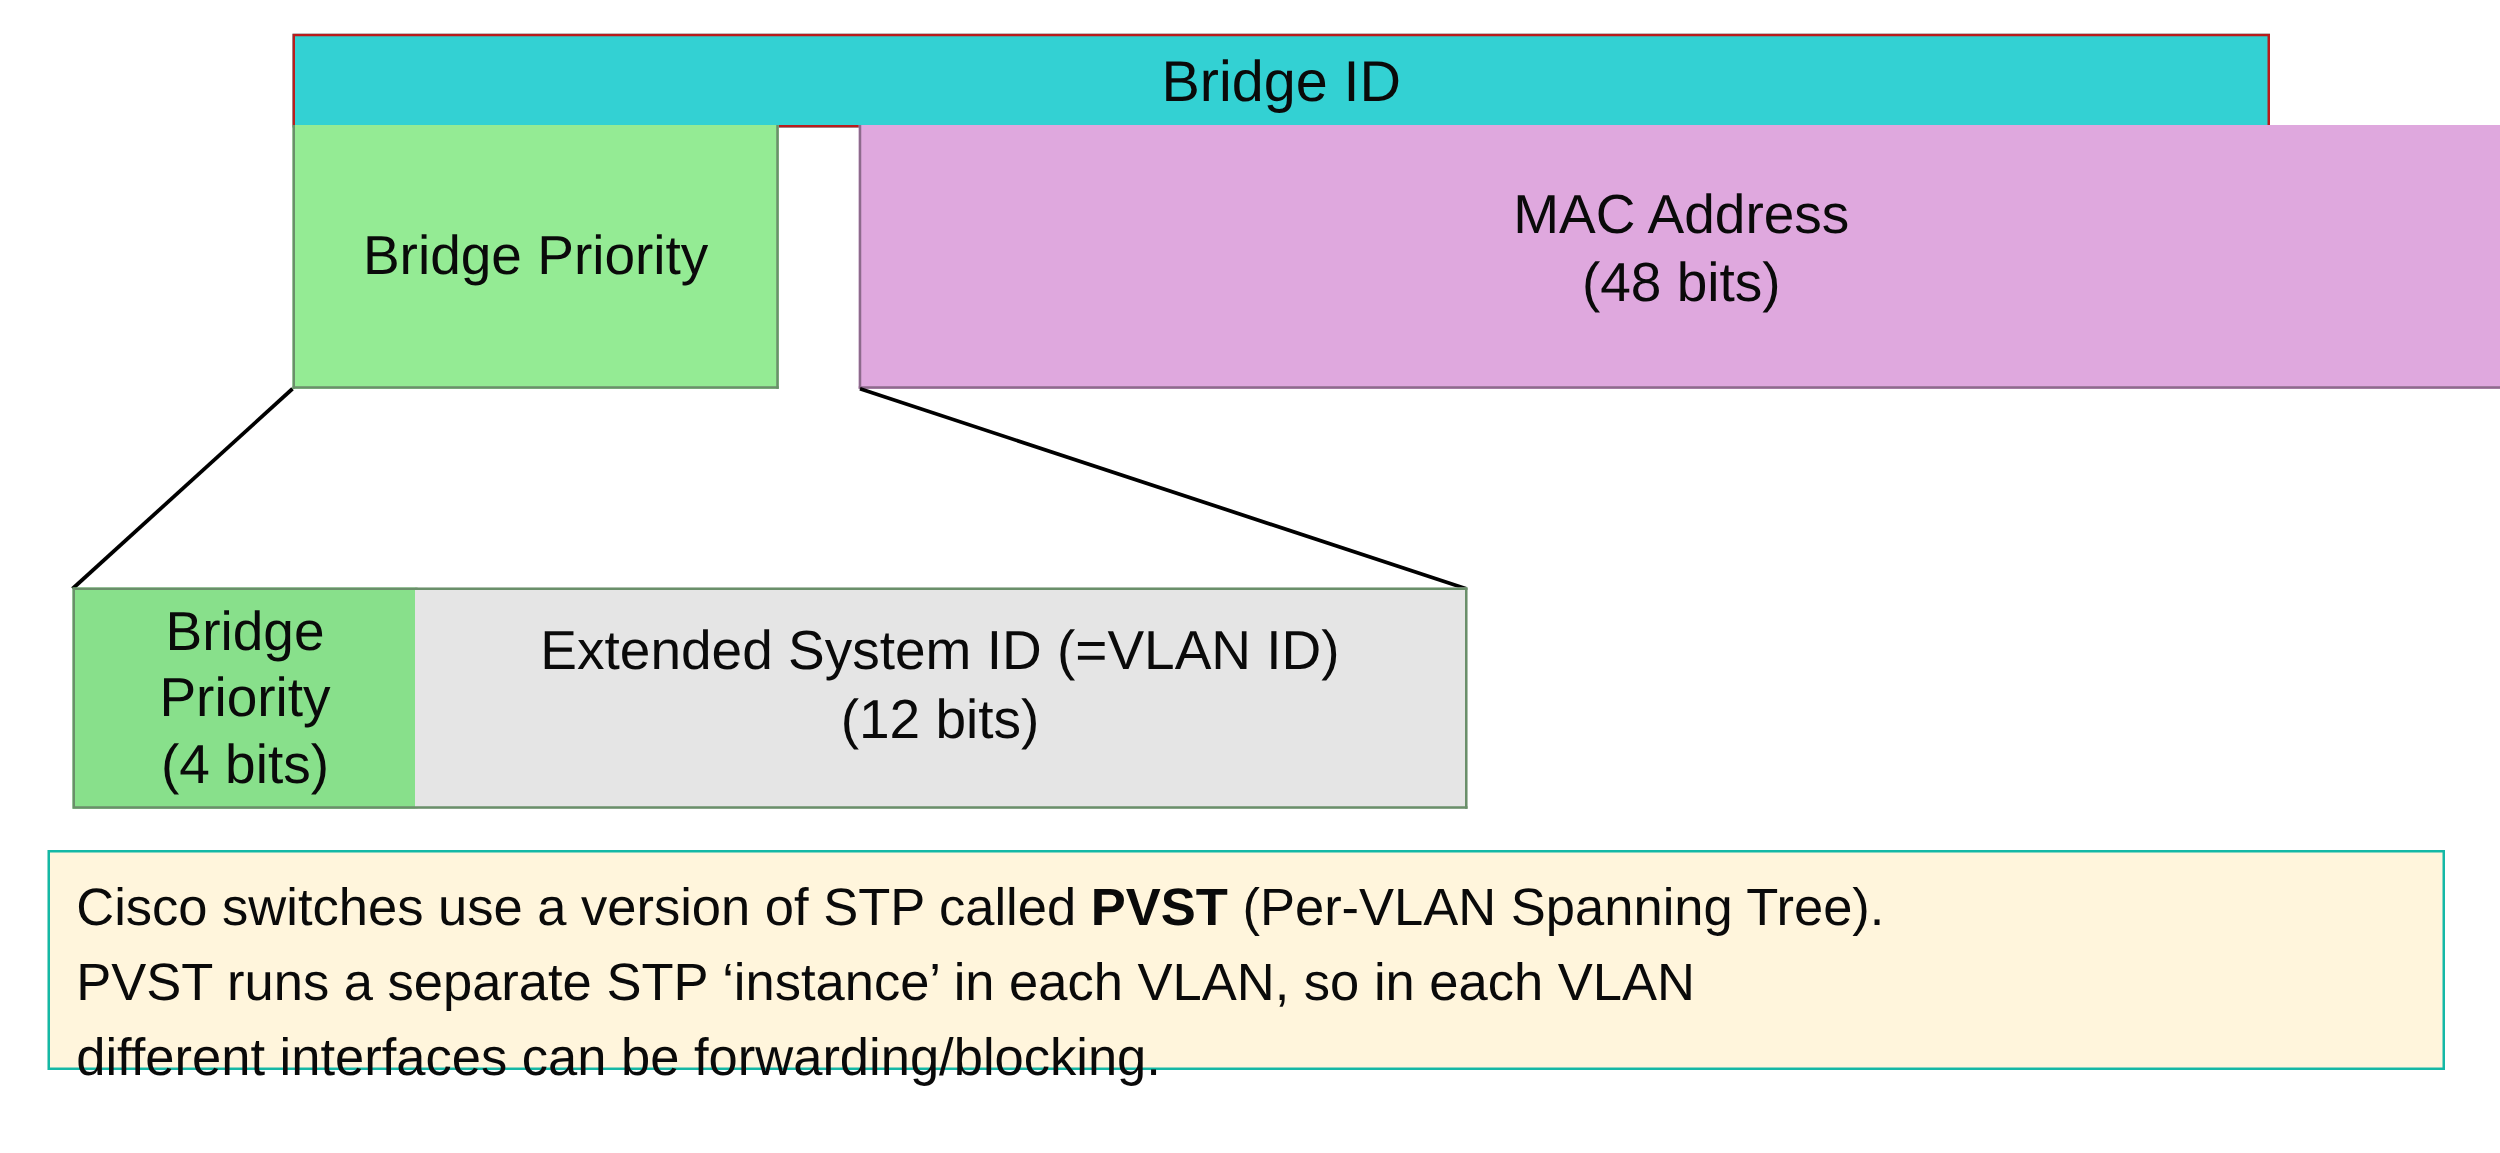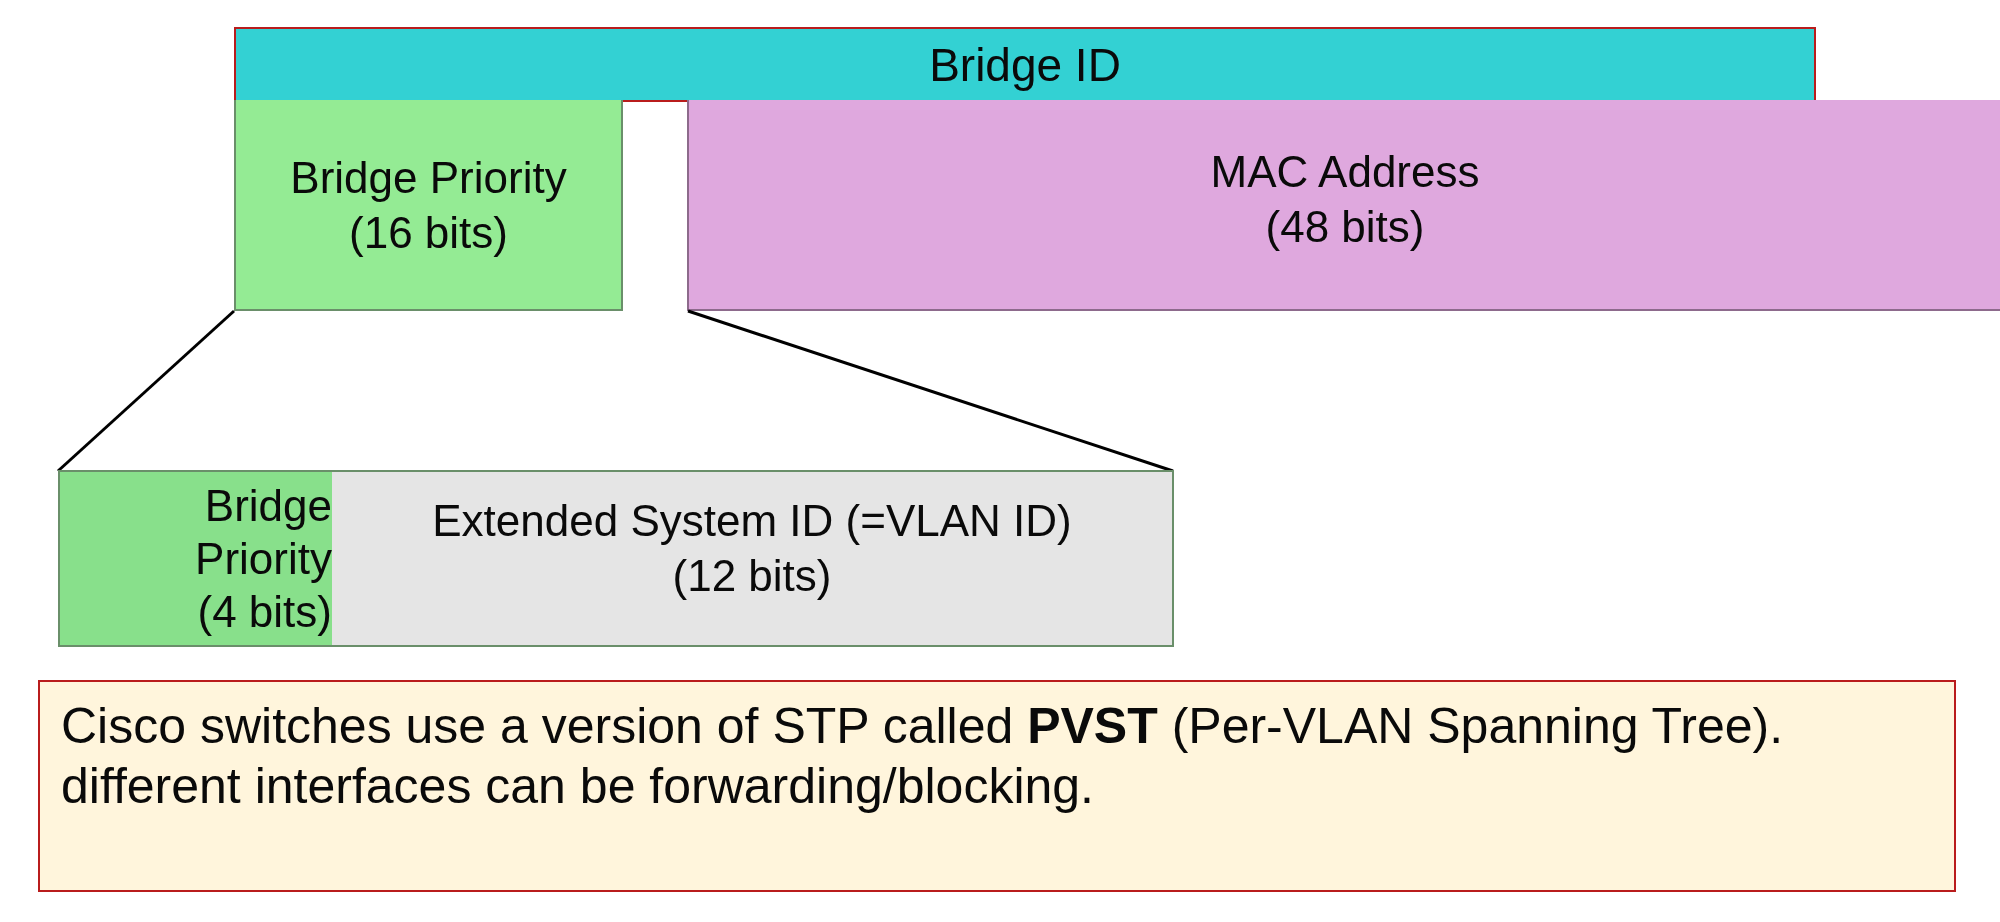--- a/index.html
+++ b/index.html
@@ -26,47 +26,46 @@
       font-size: 44px; line-height: 55px; padding-bottom: 0;
     }
     #mac-address {
       left: 687px; top: 100px; width: 1316px; height: 211px;
       background: #dfa8de; border: 2px solid #8d6a8c; border-top: none;
       font-size: 44px; line-height: 55px; padding-bottom: 12px; text-align: right;
     }
     #bridge-priority-4 {
       left: 58px; top: 470px; width: 276px; height: 177px;
       background: #88e08b; border: 2px solid #6a8f6a;
-      font-size: 44px; line-height: 53px; align-items: flex-end;
+      font-size: 44px; line-height: 53px;
     }
     #ext-system-id {
       left: 332px; top: 470px; width: 842px; height: 177px;
       background: #e5e5e5; border: 2px solid #6a8f6a; border-left: none;
       font-size: 44px; line-height: 55px; padding-bottom: 22px;
     }
     #zoom-lines { position: absolute; left: 0; top: 0; }
     #note-box {
-      position: absolute; left: 38px; top: 680px; width: 1918px; height: 212px;
+      position: absolute; left: 38px; top: 680px; width: 1918px; height: 176px;
       box-sizing: border-box;
-      background: #fff5dc; border: 2px solid #b91c1c;
+      background: #fff5dc; border: 2px solid #14b8a6;
       padding: 14px 0 0 21px;
-      font-size: 50px; line-height: 60px;
+      font-size: 42px; line-height: 60px;
     }
     #note-box b { font-weight: bold; }
   </style>
 </head>
 <body>
 
 <div id="bridge-id" class="box">
   <span class="line">Bridge ID</span>
 </div>
 
 <div id="bridge-priority-16" class="box">
   <span class="line">Bridge Priority</span>
-  <span class="line">(16 bits)</span>
 </div>
 
 <div id="mac-address" class="box">
   <span class="line">MAC Address</span>
   <span class="line">(48 bits)</span>
 </div>
 
 <svg id="zoom-lines" width="2000" height="922">
   <line x1="234" y1="311" x2="58" y2="471" stroke="#000" stroke-width="3"></line>
   <line x1="688" y1="311" x2="1173" y2="471" stroke="#000" stroke-width="3"></line>
@@ -78,14 +77,15 @@
   <span class="line">(4 bits)</span>
 </div>
 
 <div id="ext-system-id" class="box">
   <span class="line">Extended System ID (=VLAN ID)</span>
   <span class="line">(12 bits)</span>
 </div>
 
 <div id="note-box">
   <div><span>Cisco switches use a version of STP called </span><b>PVST</b><span> (Per-VLAN Spanning Tree).</span></div>
+  <div>PVST runs a separate STP ‘instance’ in each VLAN, so in each VLAN</div>
   <div>different interfaces can be forwarding/blocking.</div>
 </div>
 
 </body></html>

